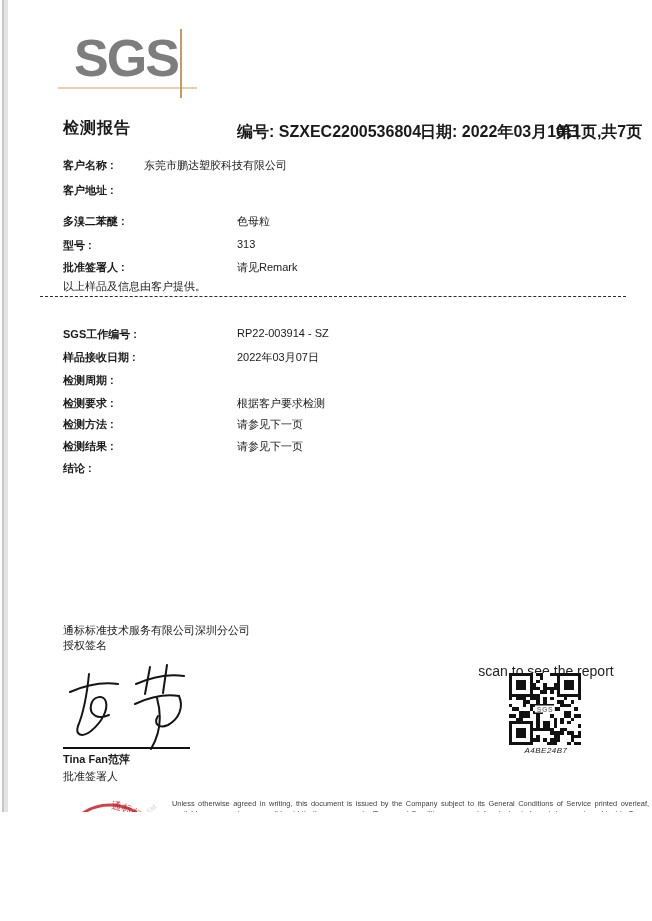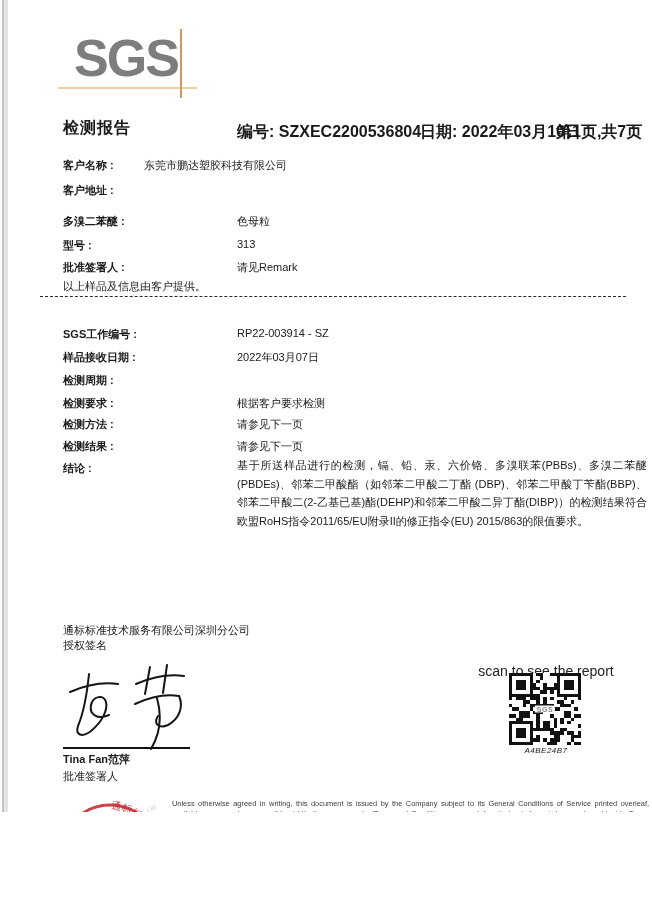--- a/index.html
+++ b/index.html
@@ -86,21 +86,20 @@
   <div class="abs val" style="left:237px;top:350px;">2022年03月07日</div>
   <div class="abs lab" style="left:63px;top:373px;">检测周期 :</div>
   <div class="abs lab" style="left:63px;top:396px;">检测要求 :</div>
   <div class="abs val" style="left:237px;top:396px;">根据客户要求检测</div>
   <div class="abs lab" style="left:63px;top:417px;">检测方法 :</div>
   <div class="abs val" style="left:237px;top:417px;">请参见下一页</div>
   <div class="abs lab" style="left:63px;top:439px;">检测结果 :</div>
   <div class="abs val" style="left:237px;top:439px;">请参见下一页</div>
 
   <div class="abs lab" style="left:63px;top:461px;">结论 :</div>
-  <div class="abs para" style="left:237px;top:456px;width:410px;">基于所送样品进行的检测，镉、铅、汞、六价铬、多溴联苯(PBBs)、多溴二苯醚(PBDEs)、邻苯二甲酸酯（如邻苯二甲酸二丁酯 (DBP)、邻苯二甲酸丁苄酯(BBP)、邻苯二甲酸二(2-乙基已基)酯(DEHP)和邻苯二甲酸二异丁酯(DIBP)）的检测结果符合欧盟RoHS指令2011/65/EU附录II的修正指令(EU) 2015/863的限值要求。</div>
 
   <div class="abs val" style="left:63px;top:623px;">通标标准技术服务有限公司深圳分公司</div>
   <div class="abs val" style="left:63px;top:638px;">授权签名</div>
 
   <svg class="abs" style="left:62px;top:662px;" width="160" height="88" viewBox="0 0 160 88" fill="none" stroke="#151515" stroke-width="2" stroke-linecap="round">
     <path d="M8 30 C 24 23, 42 20, 56 22"></path>
     <path d="M27 12 C 25 32, 21 52, 16 64 C 13 73, 20 76, 29 69 C 40 60, 46 48, 44 40 C 42 32, 31 34, 29 43 C 27 53, 36 58, 47 53"></path>
     <path d="M74 22 C 90 15, 108 12, 122 14"></path>
     <path d="M88 5 L 83 32"></path>
     <path d="M105 3 L 101 31"></path>

